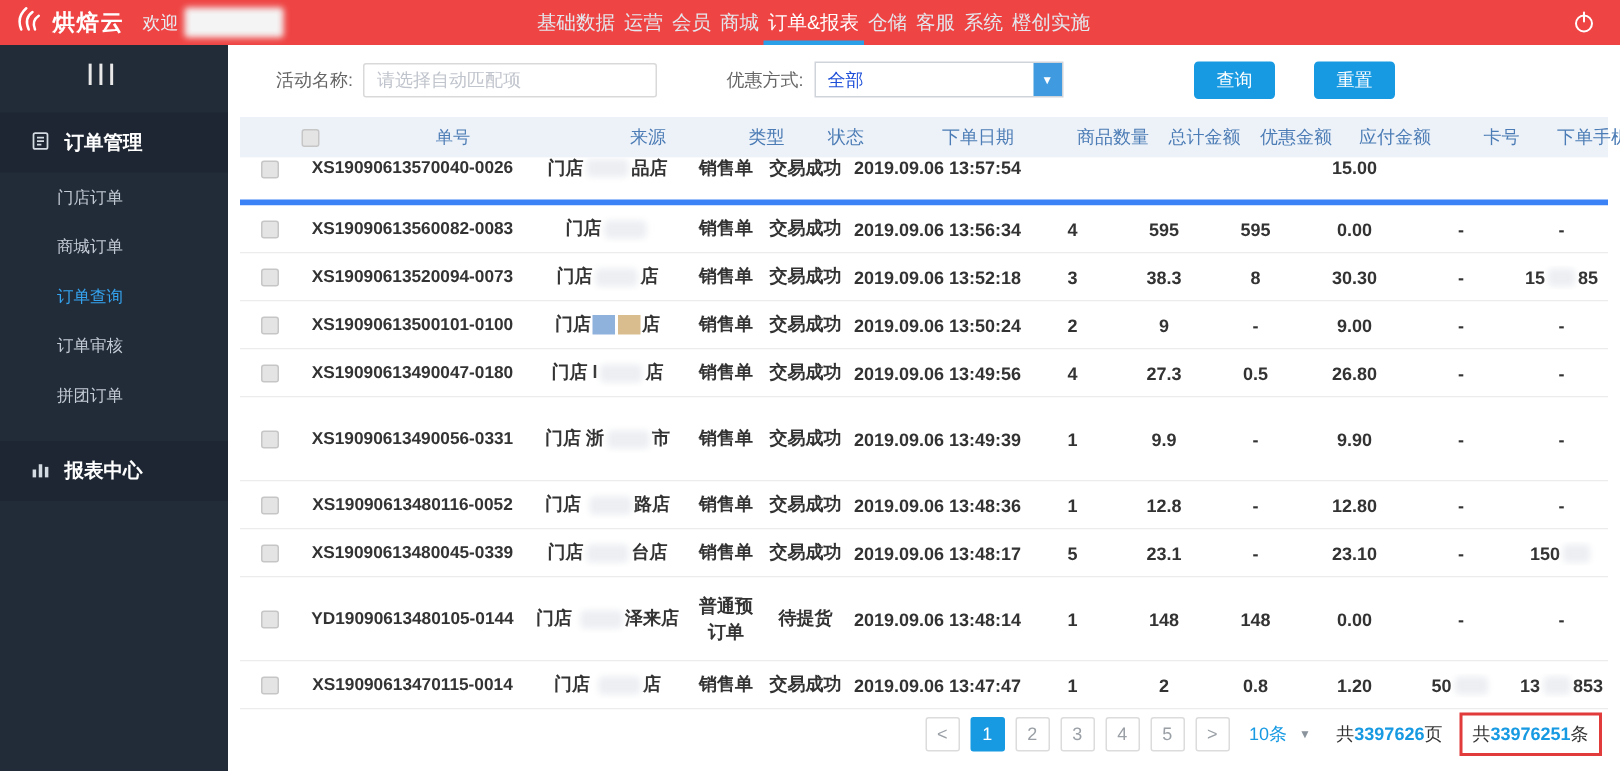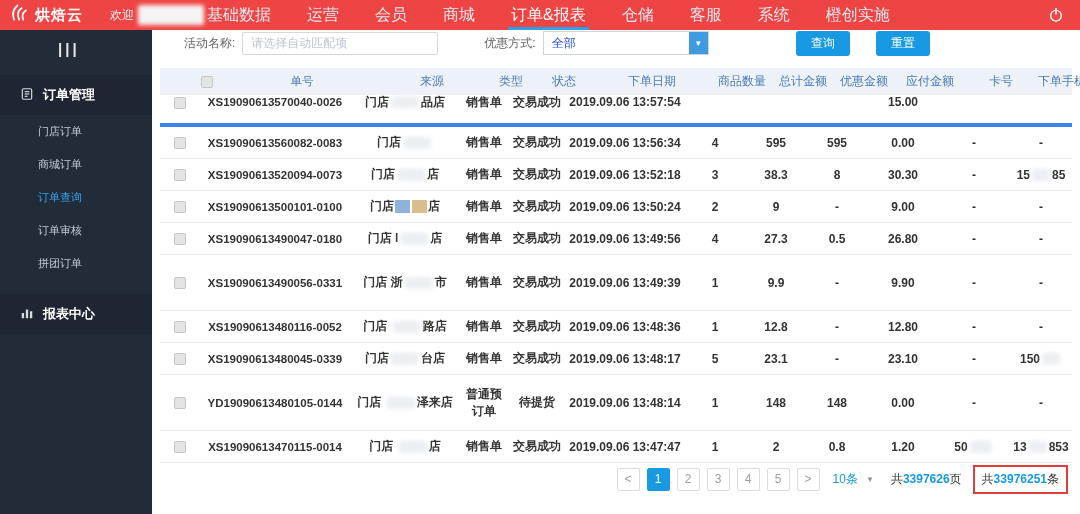--- a/index.html
+++ b/index.html
@@ -4,44 +4,44 @@
 <style>
   * { box-sizing: border-box; margin: 0; padding: 0; }
   html,body { width:1080px; height:514px; overflow:hidden; background:#fff;
     font-family:"Liberation Sans","DejaVu Sans",sans-serif; }
 
   
   .topnav { position:absolute; top:0; left:0; width:1080px; height:30px;
     background:#ef4444; display:flex; align-items:center; color:#fff; z-index:6; }
   .brand { display:flex; align-items:center; padding-left:10px; }
   .logo-text { font-size:15px; font-weight:bold; margin-left:5px; letter-spacing:1px; }
-  .welcome { font-size:12px; margin-left:27px; color:#e8edf2; }
+  .welcome { font-size:12px; margin-left:12px; color:#e8edf2; }
   .user-smudge { width:66px; height:20px; background:#f4f4f4; border-radius:2px;
     margin-left:4px; filter:blur(2px); }
-  .nav-items { display:flex; gap:30px; font-size:16px; }
+  .nav-items { display:flex; font-size:13px; margin-left:166px; }
   .nav-item { height:30px; line-height:30px; padding:0 3px; cursor:pointer;
     position:relative; color:#e3e8ee; white-space:nowrap; }
   .nav-item.active { color:#fff; }
   .nav-item.active::after { content:""; position:absolute; left:0; right:0; bottom:0;
     height:3px; background:#2aa0e8; }
   .power { margin-left:auto; margin-right:16px; display:flex; align-items:center; cursor:pointer; }
 
   
   .sidebar { position:absolute; top:30px; left:0; width:152px; height:484px;
     background:#222c39; }
   .collapse { color:#e8e8e8; font-size:15px; font-weight:bold; letter-spacing:3px;
     padding:10px 0 4px 58px; cursor:pointer; }
   .menu-header { display:flex; align-items:center; gap:9px; color:#fff; font-size:13px;
     font-weight:bold; padding:11px 0 11px 20px; margin-top:14px; cursor:pointer;
     background:#1d2632; }
   .menu-item { font-size:11px; color:#c3cbd5; padding:9px 0 9px 38px; cursor:pointer; }
   .menu-item.active { color:#35a4f0; }
 
   
-  .main { position:absolute; top:20px; left:152px; width:928px; height:484px; background:#fff; }
+  .main { position:absolute; top:30px; left:152px; width:928px; height:484px; background:#fff; }
 
   .filters { display:flex; align-items:center; height:46px; padding-left:32px;
     font-size:12px; color:#666; }
   .f-label { margin-right:7px; white-space:nowrap; }
   .activity-input { width:196px; height:23px; border:1px solid #d9d9d9; border-radius:2px;
     padding:0 8px; font-size:12px; color:#333; outline:none; }
   .activity-input::placeholder { color:#c0c4cc; }
   .f-label2 { margin-left:46px; }
   .select-box { width:166px; height:24px; border:1px solid #cfd4da; display:flex;
     align-items:center; background:#fff; cursor:pointer; }

